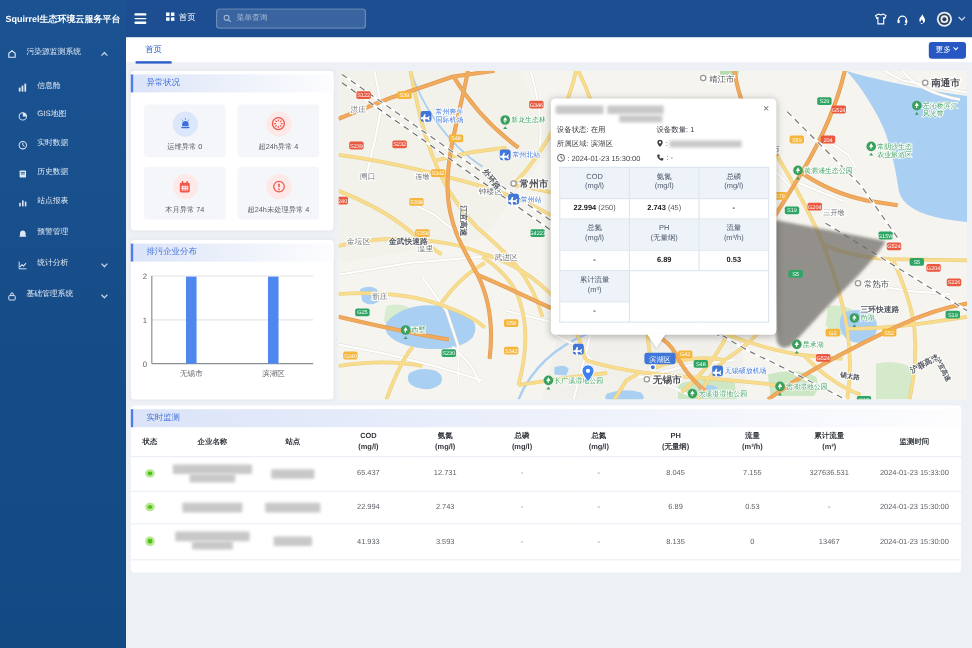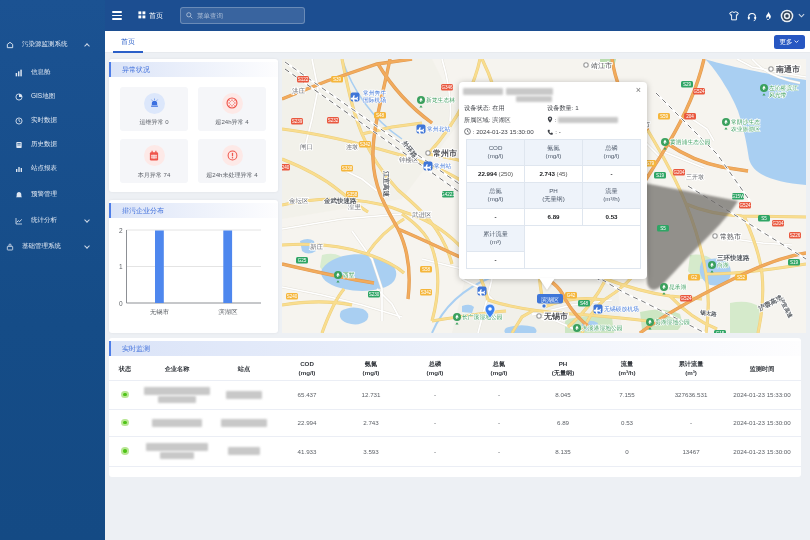--- a/index.html
+++ b/index.html
@@ -46,20 +46,21 @@
 
 #popup{position:absolute;left:459px;top:82px;width:188px;height:197px;background:#fff;border-radius:4px;box-shadow:0 1px 6px rgba(0,0,0,.25);z-index:10;font-size:6.2px;color:#3c3f45;}
 #popup .tail{position:absolute;left:80px;top:196px;width:0;height:0;border:8.5px solid transparent;border-top:12.5px solid #fff;filter:drop-shadow(0 1px 1px rgba(0,0,0,.15));}
 #ptable{position:absolute;left:7px;top:57px;width:175px;border-collapse:collapse;table-layout:fixed;text-align:center;}
 #ptable td{border:1px solid #dfe6ef;height:17.5px;line-height:1.35;}
 #ptable td.h{background:#eef3fa;color:#4e5a6b;height:25.5px;}
 #ptable td.v{font-weight:bold;color:#17191c;}
 </style></head>
 <body>
 <div id="sidebar">
+  <div id="logo">Squirrel生态环境云服务平台</div>
   <div class="mi root" style="top:34px;">
       <svg class="ic" viewBox="0 0 12 12">
         <path d="M2 10 L2 5 L6 2 L10 5 L10 10 Z" fill="none" stroke="#dfe7f2" stroke-width="1.4"></path>
       </svg>
       <span class="tx">污染源监测系统</span>
       <span class="caret up"></span>
     </div>
   <div class="mi" style="top:62px;">
       <svg class="ic" viewBox="0 0 12 12">
         <rect x="1" y="6" width="2.2" height="5" fill="#dfe7f2"></rect>

